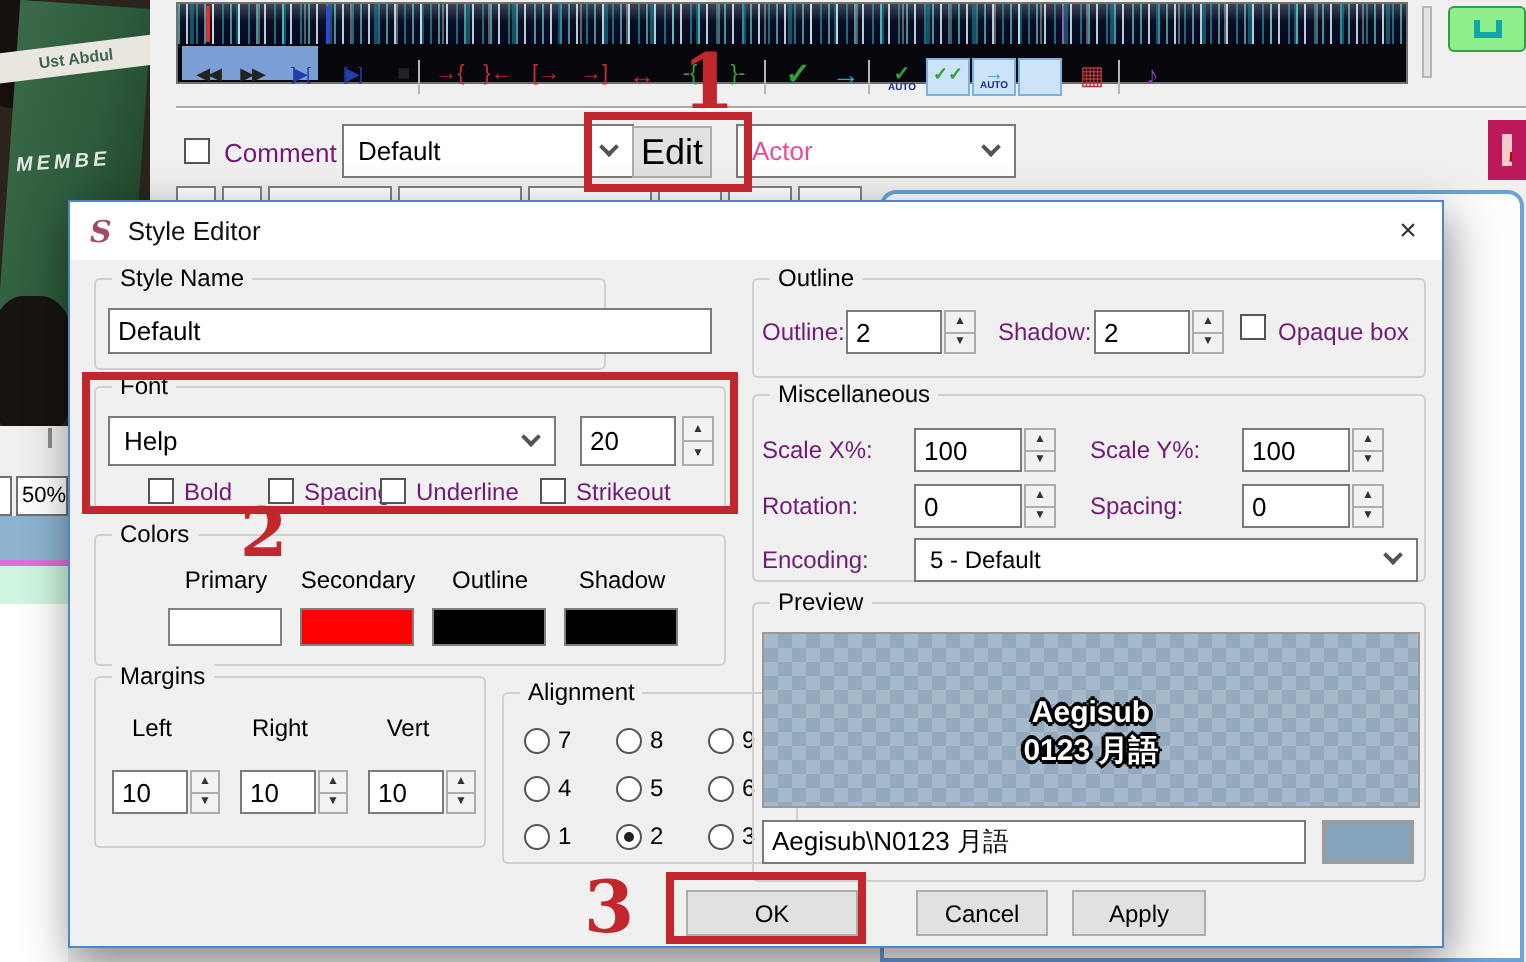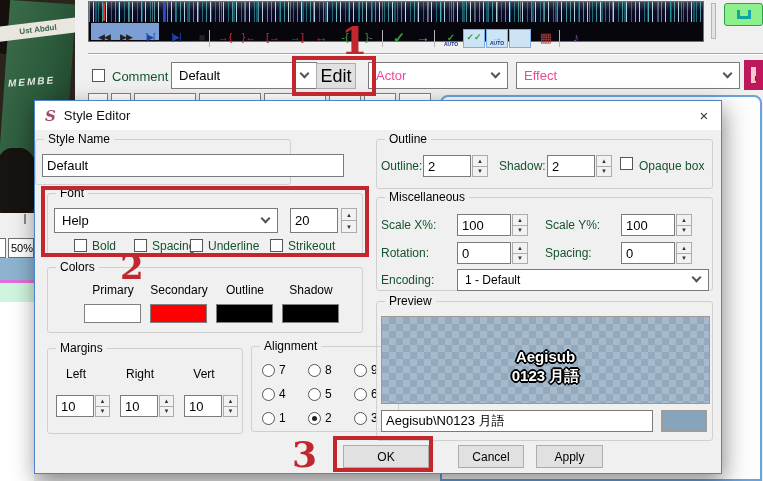--- a/index.html
+++ b/index.html
@@ -32,21 +32,21 @@
 .ico .sub:empty{display:none}
 .ico.tog{background:#cde4f7;border:1px solid #7ab0e2;line-height:15px}
 .s9{font-size:9px;letter-spacing:-1px}.s11{font-size:11px}
 .c-nav{color:#1f3fae}.c-red{color:#c03030}.c-grn{color:#3f9e3f}
 .c-chk{color:#2fa036;font-weight:bold;font-size:15px}.c-tea{color:#2aa8cc;font-weight:bold;font-size:14px}
 .c-kar{color:#b03a3a}.c-mic{color:#8044a8}
 .spec-ico{width:16px;height:12px;margin:2px auto 0;background:linear-gradient(180deg,#0a1f4d 0 3px,rgba(10,31,77,0) 3px),repeating-linear-gradient(90deg,#27ae60 0 2px,#f1c40f 2px 4px,#e74c3c 4px 5px,#2980b9 5px 7px)}
 .sep{position:absolute;top:30px;width:1px;height:17px;background:#b5b5b5}
 
 .cbx{position:absolute;width:13px;height:13px;background:#fff;border:1px solid #555}
-.lbl{position:absolute;font-size:12px;color:#14532d;white-space:nowrap}
+.lbl{position:absolute;font-size:12px;color:#701a75;white-space:nowrap}
 .lbl13{font-size:13px}
 .combo{position:absolute;background:#fff;border:1px solid #7a7a7a;font-size:13px;display:flex;align-items:center;padding:0 22px 0 7px;color:#000}
 .combo .ph{color:#ec4899}
 .chev{position:absolute;right:8px;top:calc(50% - 6px);width:7px;height:7px;border-right:2px solid #555;border-bottom:2px solid #555;transform:rotate(45deg)}
 .btn{position:absolute;background:#e1e1e1;border:1px solid #adadad;font-size:12px;display:flex;align-items:center;justify-content:center;color:#000;font-family:inherit}
 .slv{position:absolute;top:93px;height:9px;background:#fff;border:1px solid #808080}
 #cell55{position:absolute;left:744px;top:60px;width:19px;height:30px;background:#f6caca;border:7px solid #be185d;color:#c00000;font-size:13px;line-height:28px;padding-left:3px;overflow:hidden}
 
 #zoombox{position:absolute;left:8px;top:238px;width:26px;height:20px;background:#fff;border:1px solid #707070;font-size:11px;line-height:18px;padding-left:2px;overflow:hidden}
 #zoomsliver{position:absolute;left:-4px;top:238px;width:10px;height:20px;background:#fff;border:1px solid #707070}
@@ -141,24 +141,20 @@
   <span class="lbl lbl13" style="left:112px;top:69px">Comment</span>
   <div class="combo" style="left:171px;top:62px;width:146px;height:27px">
       <span>Default</span>
       <span class="chev"></span>
     </div>
   <button class="btn" style="left:316px;top:63px;width:40px;height:26px;font-size:18px">Edit</button>
   <div class="combo" style="left:368px;top:62px;width:140px;height:27px">
       <span class="ph">Actor</span>
       <span class="chev"></span>
     </div>
-  <div class="combo" style="left:516px;top:62px;width:224px;height:27px">
-      <span class="ph">Effect</span>
-      <span class="chev"></span>
-    </div>
   <div id="cell55">55</div>
 
   <div class="slv" style="left:88px;width:20px"></div>
   <div class="slv" style="left:111px;width:20px"></div>
   <div class="slv" style="left:134px;width:62px"></div>
   <div class="slv" style="left:199px;width:62px"></div>
   <div class="slv" style="left:264px;width:62px"></div>
   <div class="slv" style="left:329px;width:32px"></div>
   <div class="slv" style="left:364px;width:32px"></div>
   <div class="slv" style="left:399px;width:32px"></div>
@@ -172,21 +168,21 @@
   <div class="band-mint"></div>
   <div class="band-white"></div>
 
   <div id="dlg">
     <div id="tbar">
       <span class="logo">S</span>
       <span class="ttl">Style Editor</span>
     </div>
     <div id="closex">×</div>
 
-    <div class="gb" style="left:0;top:38px;width:256px;height:46px">
+    <div class="gb" style="left:12px;top:38px;width:256px;height:46px">
       <span class="gl">Style Name</span>
       <input class="inp" style="left: 6px; top: 14px; width: 302px; height: 23px;" value="Default">
     </div>
 
     <div class="gb" style="left:12px;top:92px;width:316px;height:62px">
       <span class="gl">Font</span>
       <div class="combo" style="left:6px;top:14px;width:224px;height:25px;position:absolute">
           <span>Help</span>
           <span class="chev"></span>
         </div>
@@ -210,21 +206,21 @@
       <span class="clabel" style="left:33px;top:15px">Primary</span>
       <span class="clabel" style="left:99px;top:15px">Secondary</span>
       <span class="clabel" style="left:165px;top:15px">Outline</span>
       <span class="clabel" style="left:231px;top:15px">Shadow</span>
       <span class="sw sw-p" style="left:36px;top:36px"></span>
       <span class="sw sw-s" style="left:102px;top:36px"></span>
       <span class="sw sw-o" style="left:168px;top:36px"></span>
       <span class="sw sw-sh" style="left:234px;top:36px"></span>
     </div>
 
-    <div class="gb" style="left:12px;top:247px;width:196px;height:86px">
+    <div class="gb" style="left:12px;top:237px;width:196px;height:86px">
       <span class="gl">Margins</span>
       <span class="clabel" style="left:-4px;top:18px">Left</span>
       <span class="clabel" style="left:60px;top:18px">Right</span>
       <span class="clabel" style="left:124px;top:18px">Vert</span>
       <input class="inp" style="left: 8px; top: 46px; width: 38px; height: 22px;" value="10">
       <div class="spn" style="left:47px;top:46px;height:22px;width:15px">
           <span>▲</span>
           <span>▼</span>
         </div>
       <input class="inp" style="left: 72px; top: 46px; width: 38px; height: 22px;" value="10">
@@ -318,21 +314,21 @@
           <span>▼</span>
         </div>
       <span class="lbl" style="left:168px;top:48px">Spacing:</span>
       <input class="inp" style="left: 244px; top: 44px; width: 54px; height: 22px;" value="0">
       <div class="spn" style="left:299px;top:44px;height:22px">
           <span>▲</span>
           <span>▼</span>
         </div>
       <span class="lbl" style="left:4px;top:75px">Encoding:</span>
       <div class="combo" style="left:80px;top:71px;width:252px;height:22px;font-size:12px">
-          <span>1 - Default</span>
+          <span>5 - Default</span>
           <span class="chev"></span>
         </div>
     </div>
 
     <div class="gb" style="left:341px;top:200px;width:337px;height:140px">
       <span class="gl">Preview</span>
       <div class="checker" style="left:4px;top:14px;width:329px;height:88px">
         <div style="position:absolute;left:0;right:0;top:30px">
           <div class="subline">Aegisub</div>
           <div class="subline">0123 月語</div>

